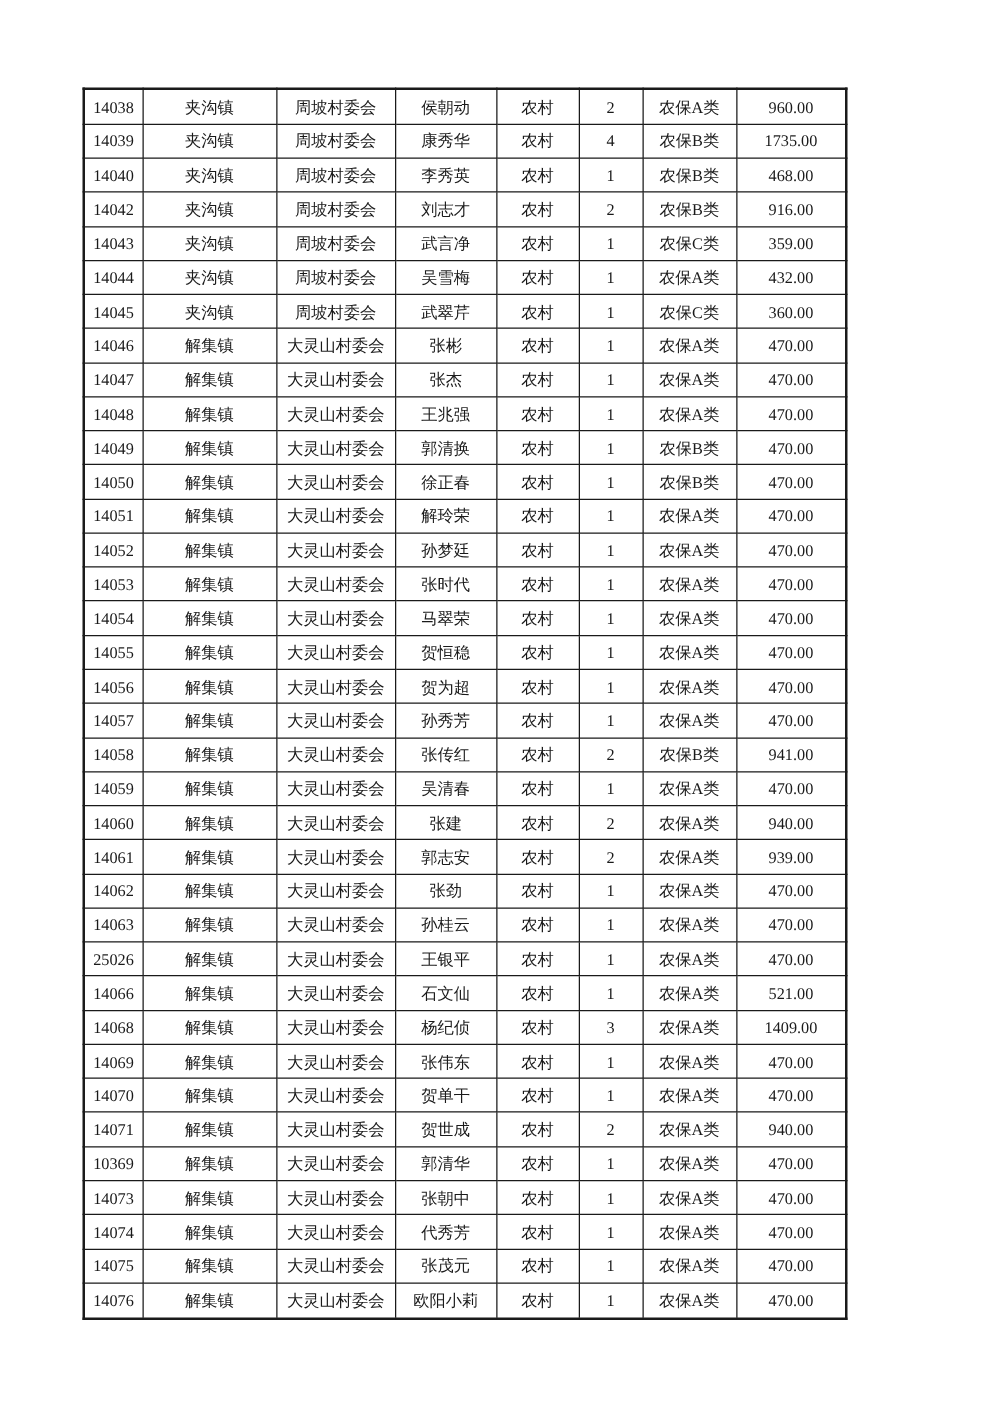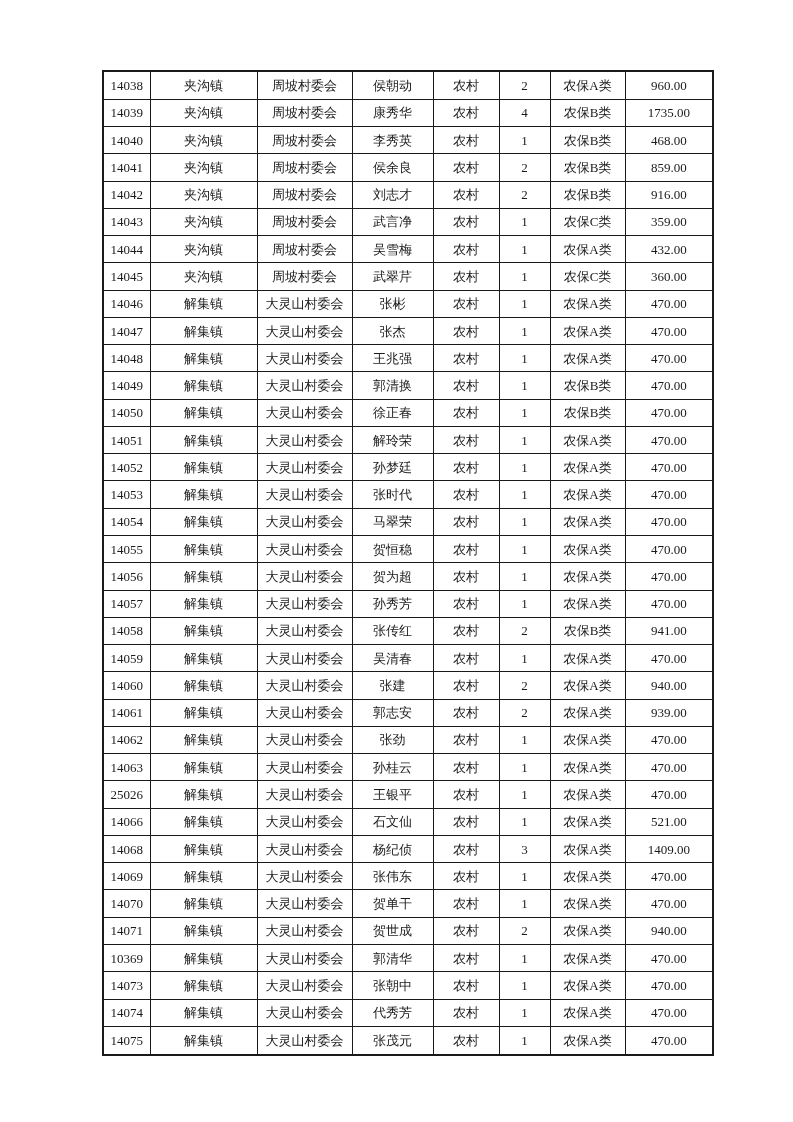--- a/index.html
+++ b/index.html
@@ -25,21 +25,20 @@
   }
   table.grid {
     position: absolute;
     left: 66px;
     top: 70px;
     width: 610px;
     height: 986px;
     border-collapse: collapse;
     table-layout: fixed;
     border: 2px solid #1a1a1a;
-    margin-left: 36px;
   }
   table.grid td {
     border: 1.5px solid #1a1a1a;
     text-align: center;
     vertical-align: middle;
     padding: 0;
     font-size: 13px;
     line-height: 1;
     white-space: nowrap;
     overflow: hidden;
@@ -95,30 +94,20 @@
     <td>14040</td>
     <td>夹沟镇</td>
     <td>周坡村委会</td>
     <td>李秀英</td>
     <td>农村</td>
     <td>1</td>
     <td>农保B类</td>
     <td>468.00</td>
   </tr>
         <tr>
-    <td>14041</td>
-    <td>夹沟镇</td>
-    <td>周坡村委会</td>
-    <td>侯余良</td>
-    <td>农村</td>
-    <td>2</td>
-    <td>农保B类</td>
-    <td>859.00</td>
-  </tr>
-        <tr>
     <td>14042</td>
     <td>夹沟镇</td>
     <td>周坡村委会</td>
     <td>刘志才</td>
     <td>农村</td>
     <td>2</td>
     <td>农保B类</td>
     <td>916.00</td>
   </tr>
         <tr>
@@ -419,20 +408,30 @@
     <td>农村</td>
     <td>1</td>
     <td>农保A类</td>
     <td>470.00</td>
   </tr>
         <tr>
     <td>14075</td>
     <td>解集镇</td>
     <td>大灵山村委会</td>
     <td>张茂元</td>
+    <td>农村</td>
+    <td>1</td>
+    <td>农保A类</td>
+    <td>470.00</td>
+  </tr>
+        <tr>
+    <td>14076</td>
+    <td>解集镇</td>
+    <td>大灵山村委会</td>
+    <td>欧阳小莉</td>
     <td>农村</td>
     <td>1</td>
     <td>农保A类</td>
     <td>470.00</td>
   </tr>
       </tbody>
   </table>
 </div>
 
 </body></html>

